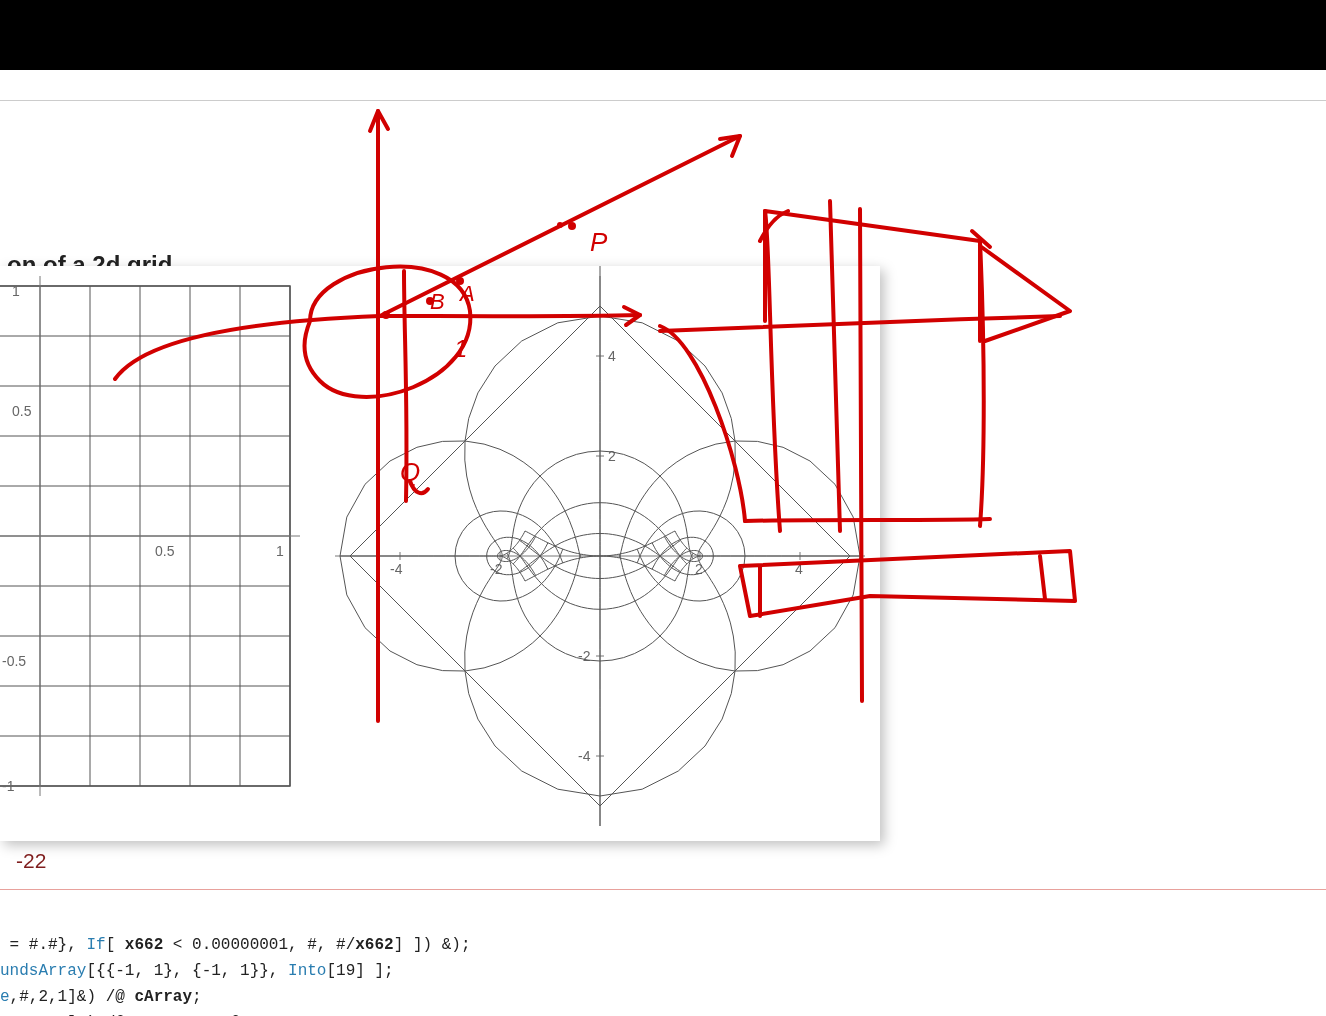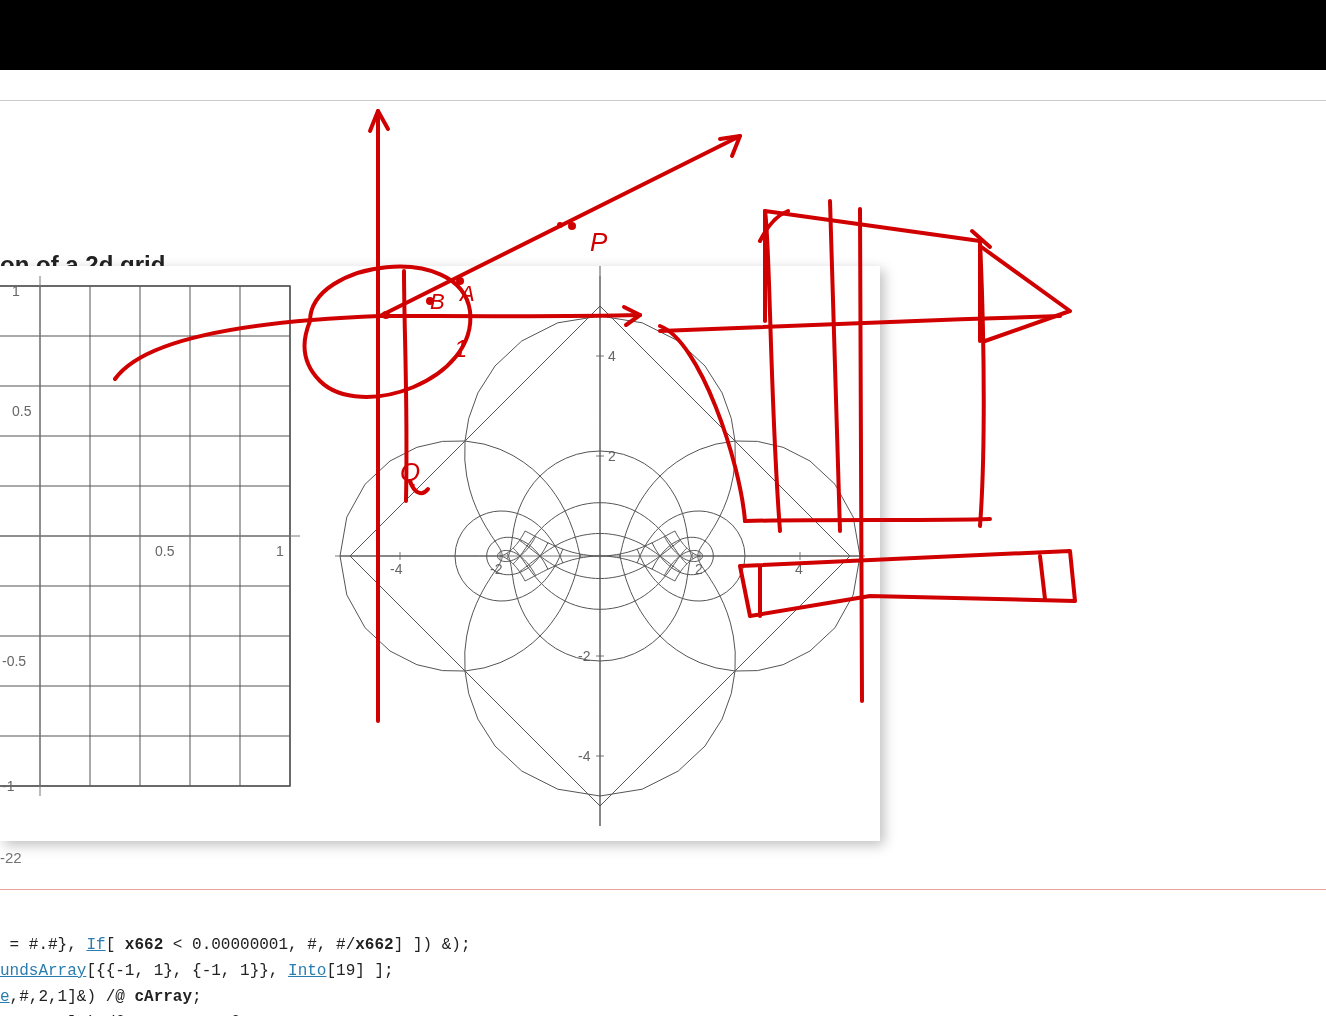--- a/index.html
+++ b/index.html
@@ -17,21 +17,21 @@
     width: 100%;
   }
   .divider-thin {
     border-bottom: 1px solid #ccc;
     height: 30px;
   }
   .pagetitle {
     font-size: 24px;
     font-weight: bold;
     color: #222;
-    padding-left: 0;
+    padding-left: 7px;
     margin-top: 30px;
     white-space: nowrap;
   }
   .content-area {
     position: relative;
     width: 100%;
   }
   .figure-frame {
     position: absolute;
     left: 0;
@@ -72,44 +72,44 @@
   }
   .axis-line {
     stroke: #777;
     stroke-width: 1;
   }
   .tick {
     stroke: #777;
     stroke-width: 1;
   }
   .date-label {
-    font-size: 15px;
-    color: #737373;
-    position: absolute;
-    left: 0;
+    font-size: 21px;
+    color: #7f1d1d;
+    position: absolute;
+    left: 16px;
     top: 748px;
   }
   .code-sep {
     position: absolute;
     left: 0;
     top: 788px;
     width: 1326px;
     border-top: 1px solid #e8a19c;
   }
   .code-block {
     position: absolute;
     left: 0;
     top: 805px;
     font-family: "Consolas", "Courier New", monospace;
     font-size: 16px;
     color: #222;
     line-height: 26px;
     white-space: pre;
   }
-  .cc-key  { color: #2a7db0; text-decoration: underline; }
+  .cc-key  { color: #2a7db0; }
   .annotation-layer {
     position: absolute;
     left: 0;
     top: 0;
     width: 1326px;
     height: 1016px;
     pointer-events: none;
   }
   .annot-path {
     stroke: #d10000;

